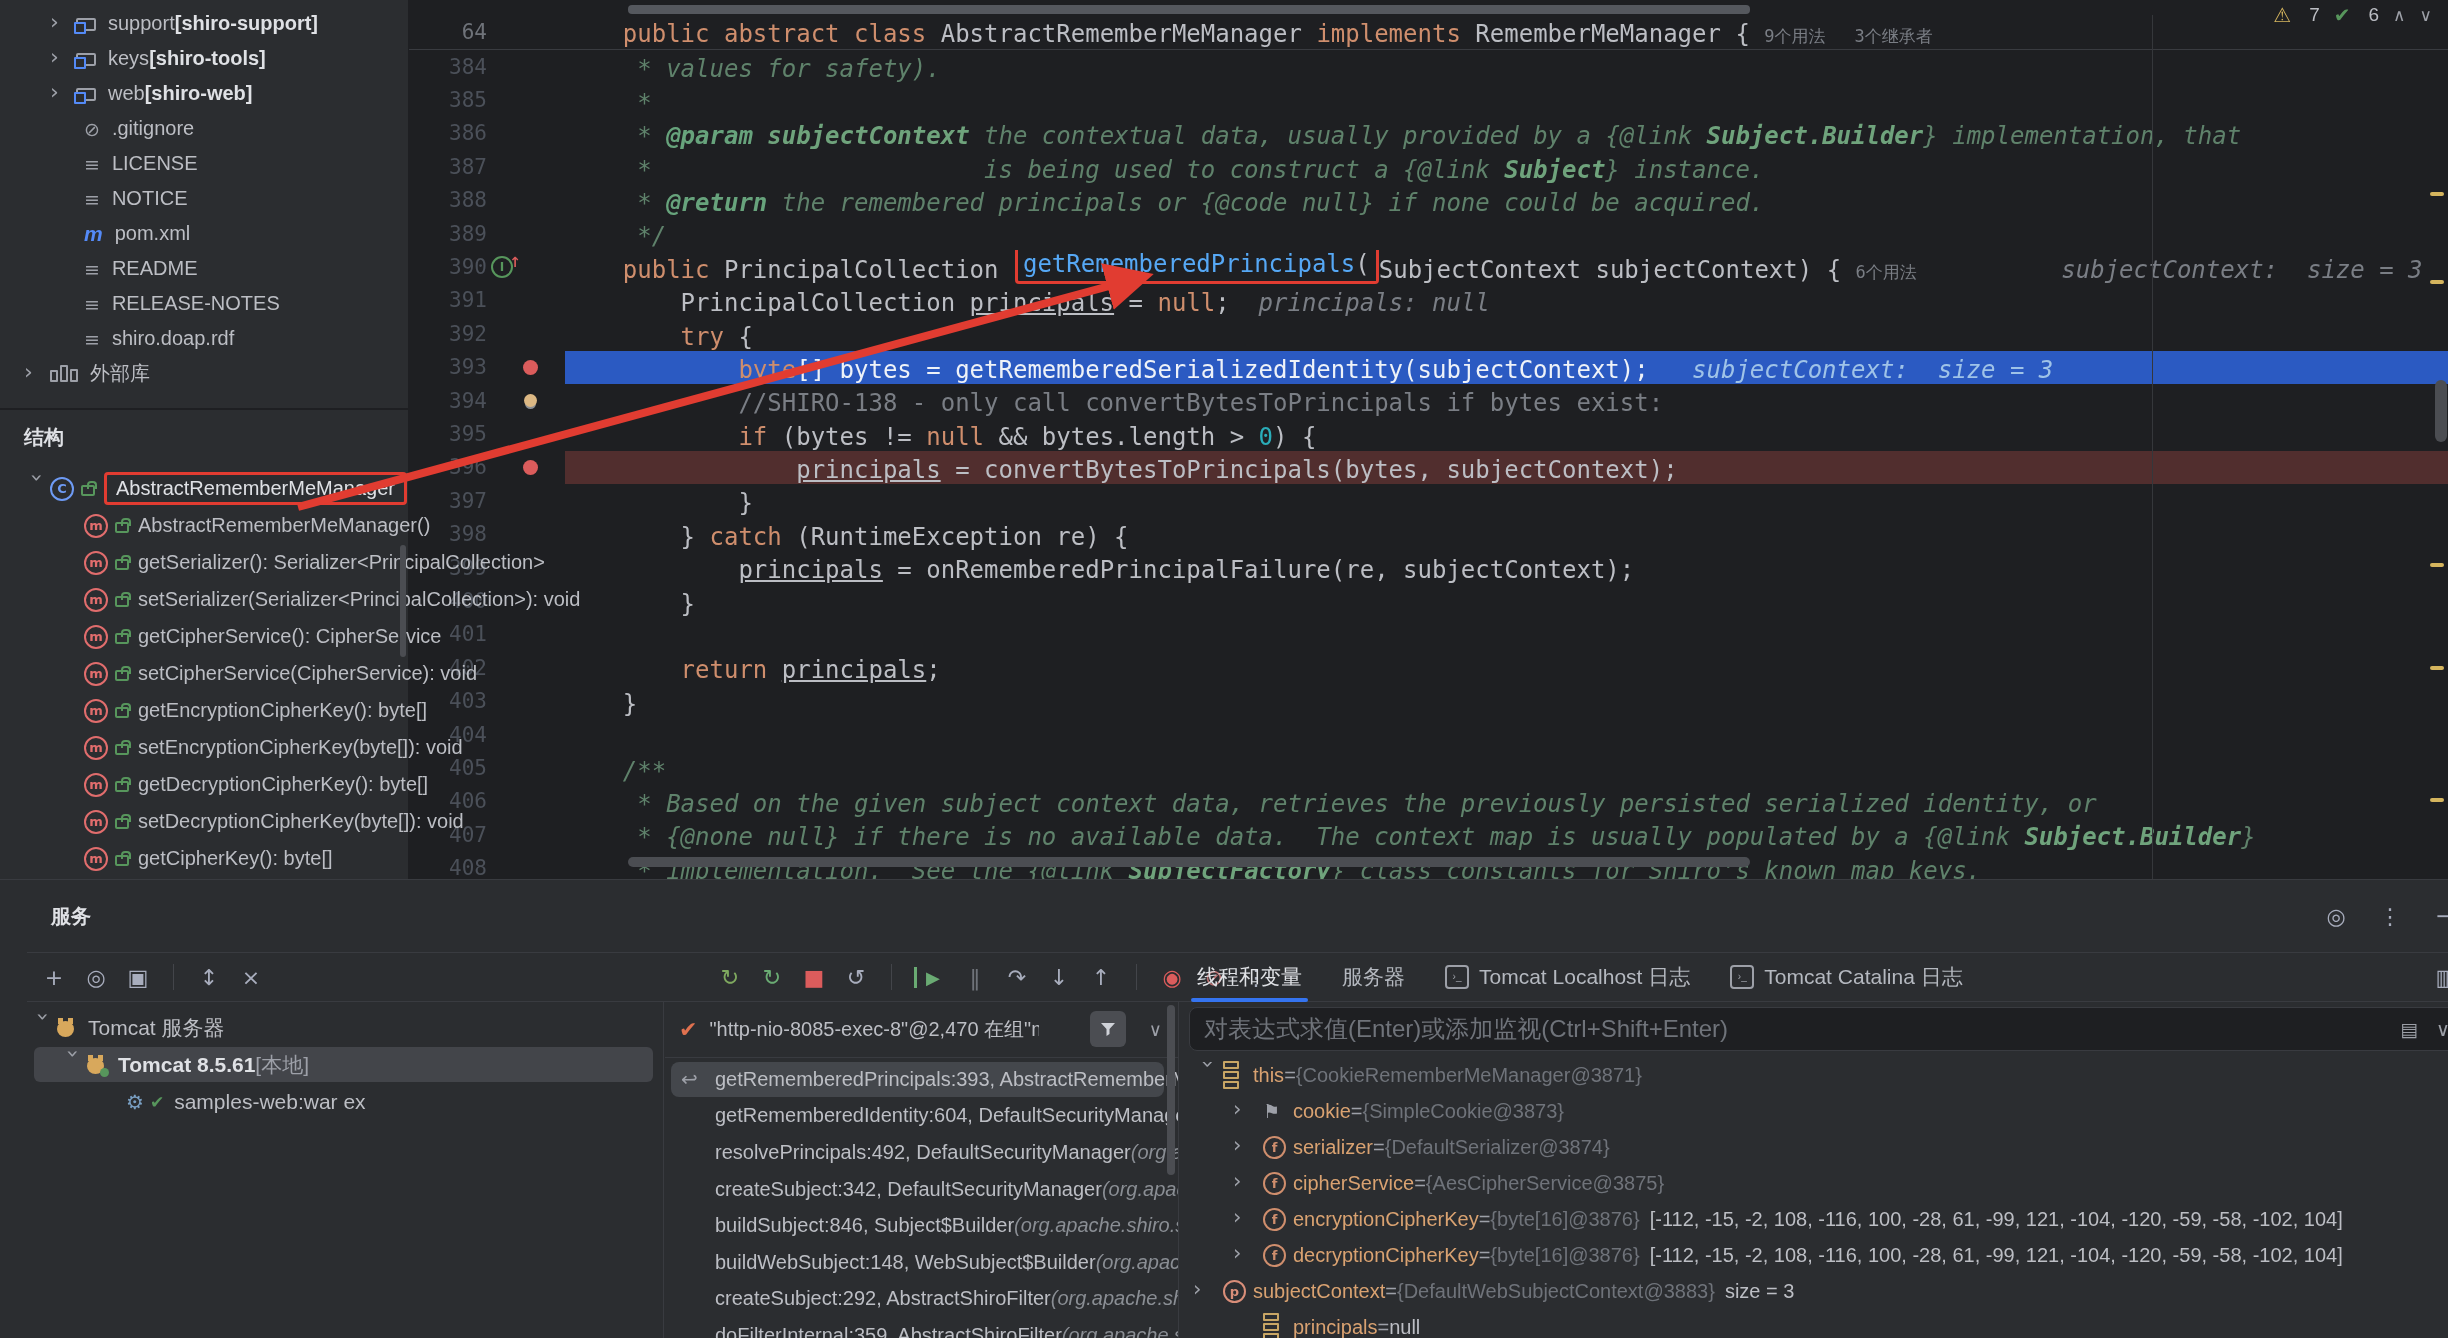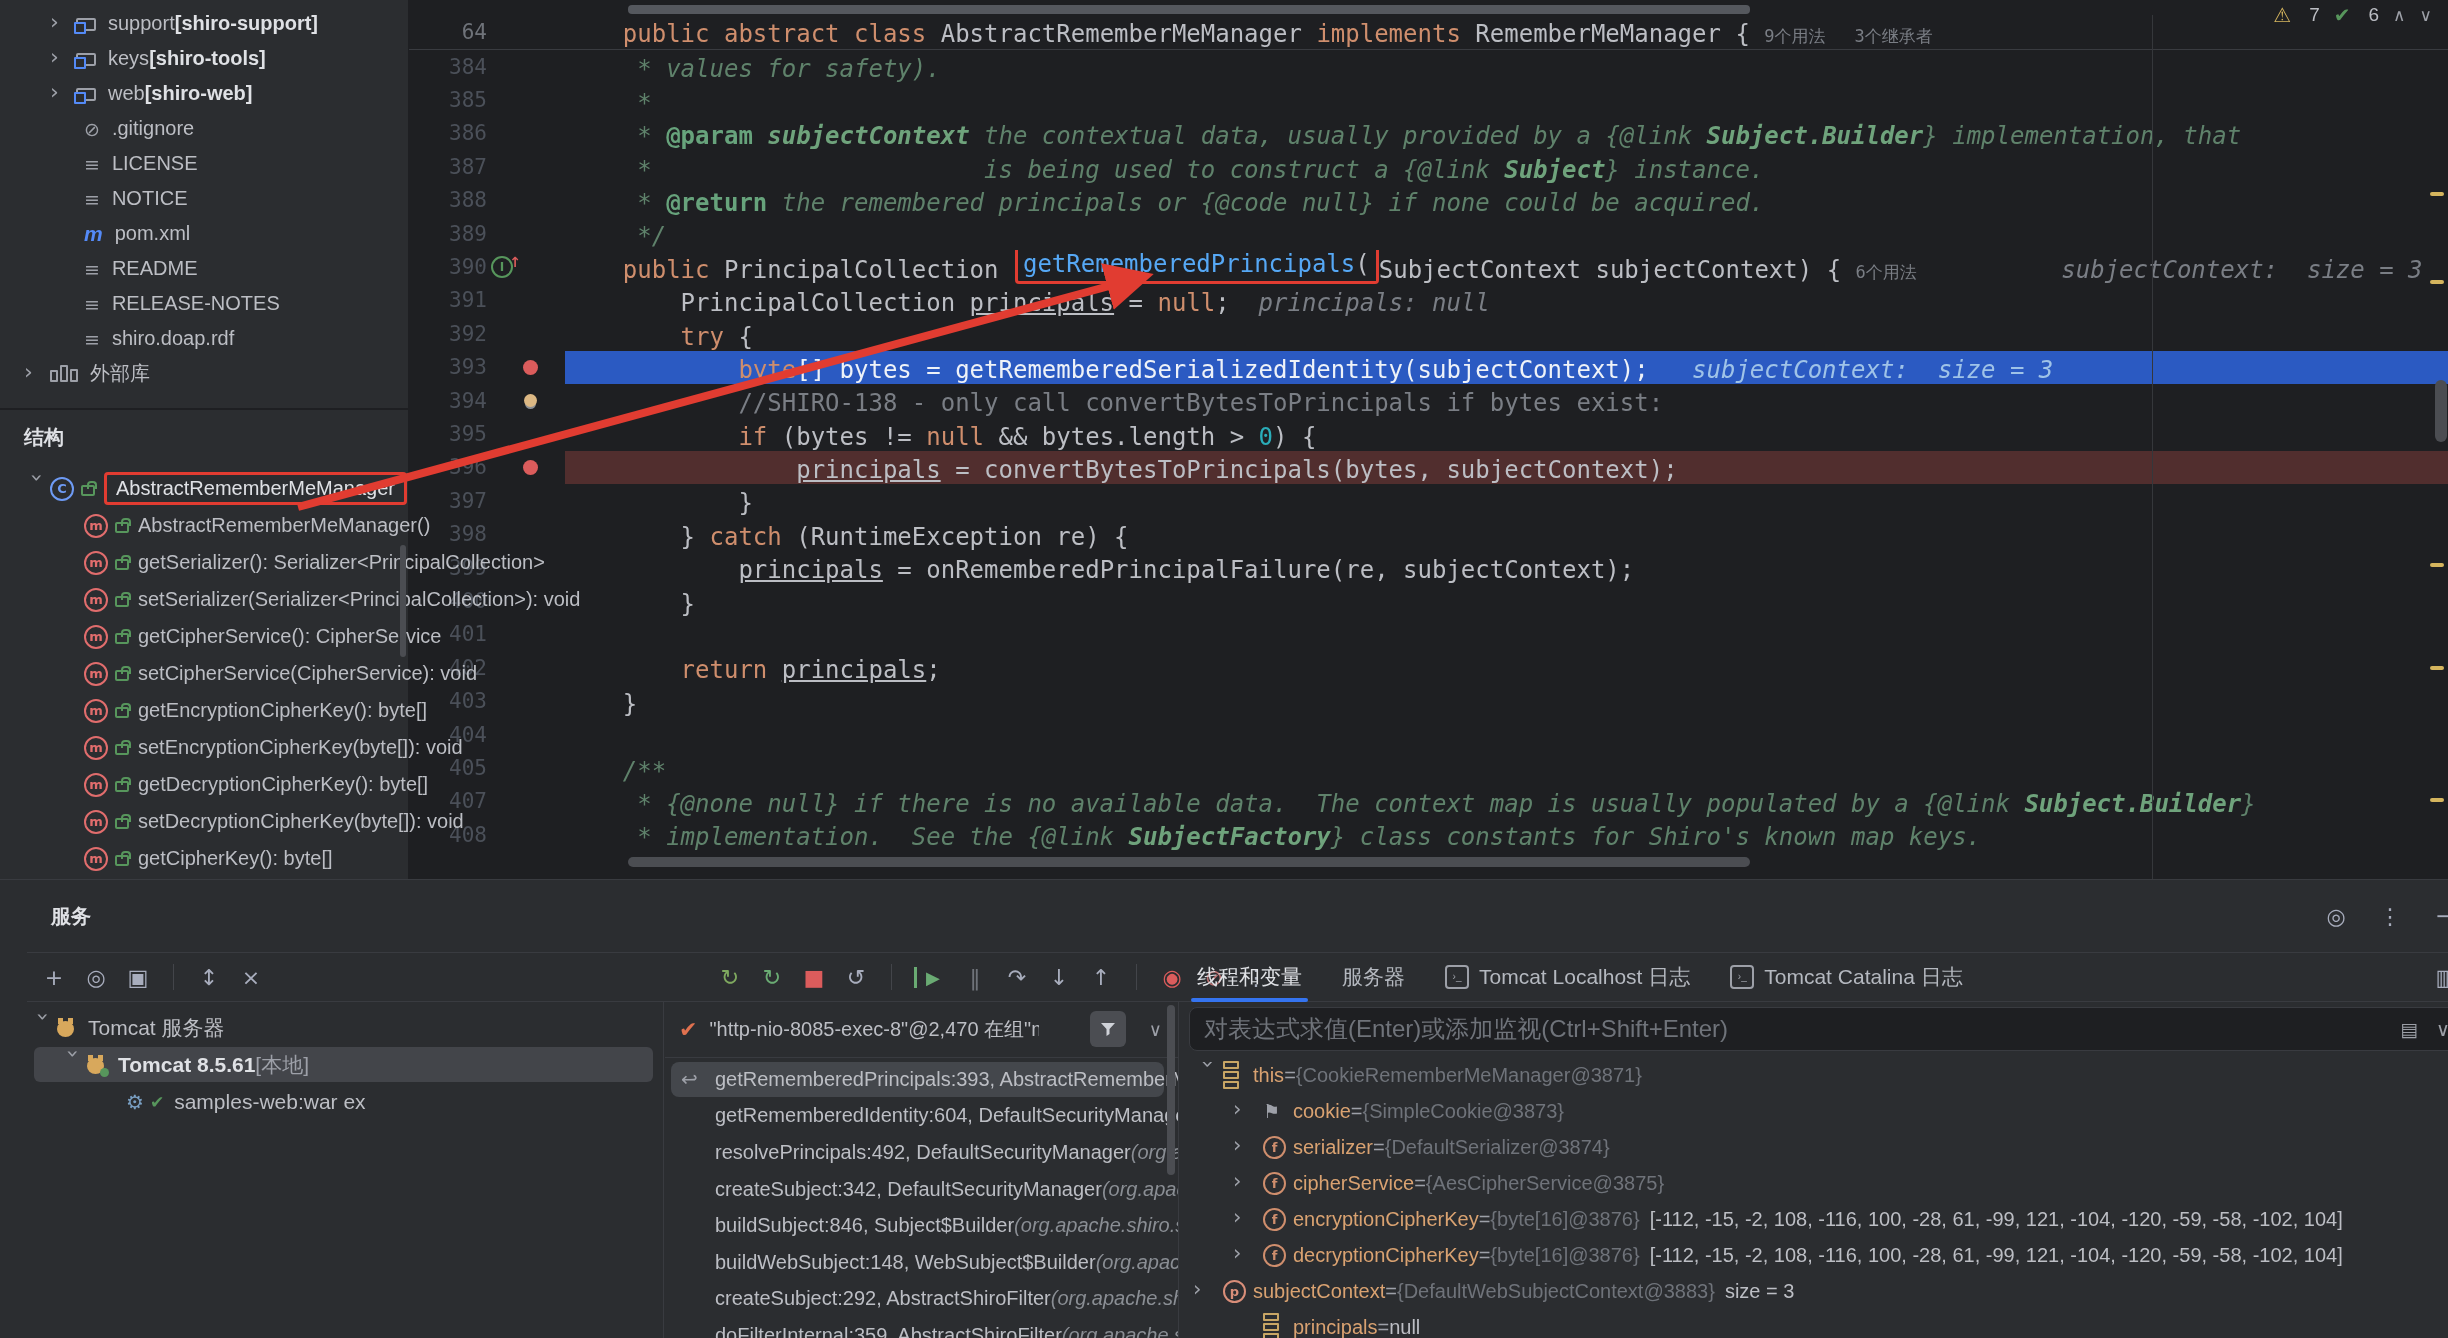--- a/index.html
+++ b/index.html
@@ -54,21 +54,21 @@
   .hl-exec .ccode{background:#2b5ac2;}
   .hl-exec .ccode .tk-txt,.hl-exec .ccode .tk-u{color:#eef2f8;}
   .hl-bp .ccode{background:#512e2e;}
   .bpdot{width:15px;height:15px;border-radius:50%;background:#db5c5c;margin-left:36px;}
   .bulb{width:13px;height:13px;border-radius:50%;background:#dcb884;box-shadow:0 3px 0 -1px #8a8e94;margin-left:37px;}
   .implic{position:relative;width:18px;height:18px;border:2px solid #57965c;border-radius:50%;color:#57965c;font-size:12px;font-weight:bold;
           display:flex;align-items:center;justify-content:center;margin-left:4px;font-family:"DejaVu Sans",sans-serif;}
   .implic em{position:absolute;right:-10px;top:-4px;font-style:normal;color:#db5c5c;font-size:14px;}
   .tk-kw{color:#cf8e6d}.tk-txt{color:#bcbec4}.tk-num{color:#2aacb8}.tk-cmt{color:#7a7e85}
   .tk-doc{color:#5f826b;font-style:italic}
-  .tk-doctag{color:#67a37c;font-weight:bold;}
+  .tk-doctag{color:#67a37c;font-style:italic;font-weight:bold;}
   .tk-docbold{color:#6fa37c;font-style:italic;font-weight:bold;}
   .tk-inlay{color:#7a7e85;font-size:17px;}
   .tk-hint{color:#7a7e85;font-style:italic;}
   .tk-hintblue{color:#9fc3e8;font-style:italic;}
   .tk-u{color:#bcbec4;text-decoration:underline;}
   .tk-boxblue{color:#56a8f5;border:3px solid #e13c31;border-right:none;border-radius:4px 0 0 4px;padding:3px 0 3px 5px;margin-left:2px;}
   .tk-boxwhite{color:#bcbec4;border:3px solid #e13c31;border-left:none;border-radius:0 4px 4px 0;padding:3px 6px 3px 0;}
   #guide-line{position:absolute;left:1743px;top:15px;bottom:0;width:1px;background:#35373b;}
   #inspection-widget{position:absolute;right:16px;top:3px;display:flex;align-items:center;gap:14px;font-size:20px;z-index:3;}
   #inspection-widget .warn{color:#d5b55e}.okk{color:#57965c}
@@ -304,20 +304,21 @@
       <div class="crow hl-bp"><div class="cnum">396</div><div class="cgut"><span class="bpdot"></span></div><div class="ccode"><span class="tk-txt">                </span><span class="tk-u">principals</span><span class="tk-txt"> = convertBytesToPrincipals(bytes, subjectContext);</span></div></div>
       <div class="crow"><div class="cnum">397</div><div class="cgut"></div><div class="ccode"><span class="tk-txt">            }</span></div></div>
       <div class="crow"><div class="cnum">398</div><div class="cgut"></div><div class="ccode"><span class="tk-txt">        } </span><span class="tk-kw">catch </span><span class="tk-txt">(RuntimeException re) {</span></div></div>
       <div class="crow"><div class="cnum">399</div><div class="cgut"></div><div class="ccode"><span class="tk-txt">            </span><span class="tk-u">principals</span><span class="tk-txt"> = onRememberedPrincipalFailure(re, subjectContext);</span></div></div>
       <div class="crow"><div class="cnum">400</div><div class="cgut"></div><div class="ccode"><span class="tk-txt">        }</span></div></div>
       <div class="crow"><div class="cnum">401</div><div class="cgut"></div><div class="ccode"></div></div>
       <div class="crow"><div class="cnum">402</div><div class="cgut"></div><div class="ccode"><span class="tk-txt">        </span><span class="tk-kw">return </span><span class="tk-u">principals</span><span class="tk-txt">;</span></div></div>
       <div class="crow"><div class="cnum">403</div><div class="cgut"></div><div class="ccode"><span class="tk-txt">    }</span></div></div>
       <div class="crow"><div class="cnum">404</div><div class="cgut"></div><div class="ccode"></div></div>
       <div class="crow"><div class="cnum">405</div><div class="cgut"></div><div class="ccode"><span class="tk-doc">    /**</span></div></div>
+      <div class="crow"><div class="cnum">406</div><div class="cgut"></div><div class="ccode"><span class="tk-doc">     * Based on the given subject context data, retrieves the previously persisted serialized identity, or</span></div></div>
       <div class="crow"><div class="cnum">407</div><div class="cgut"></div><div class="ccode"><span class="tk-doc">     * {@none null} if there is no available data.  The context map is usually populated by a {@link </span><span class="tk-docbold">Subject.Builder</span><span class="tk-doc">}</span></div></div>
       <div class="crow"><div class="cnum">408</div><div class="cgut"></div><div class="ccode"><span class="tk-doc">     * implementation.  See the {@link </span><span class="tk-docbold">SubjectFactory</span><span class="tk-doc">} class constants for Shiro's known map keys.</span></div></div>
     </div>
   <div id="guide-line"></div>
   <div class="stripe-mark" style="top:192px"></div>
   <div class="stripe-mark" style="top:280px"></div>
   <div class="stripe-mark" style="top:563px"></div>
   <div class="stripe-mark" style="top:666px"></div>
   <div class="stripe-mark" style="top:798px"></div>
   <div id="stripe-thumb"></div>

